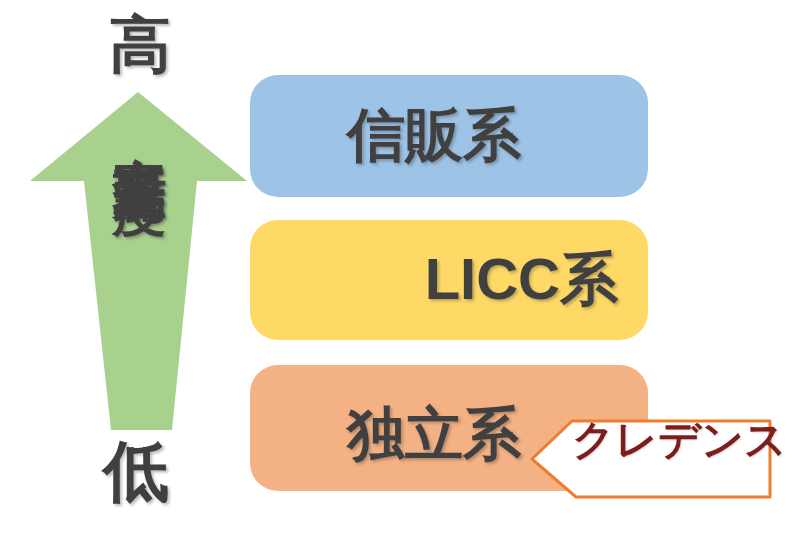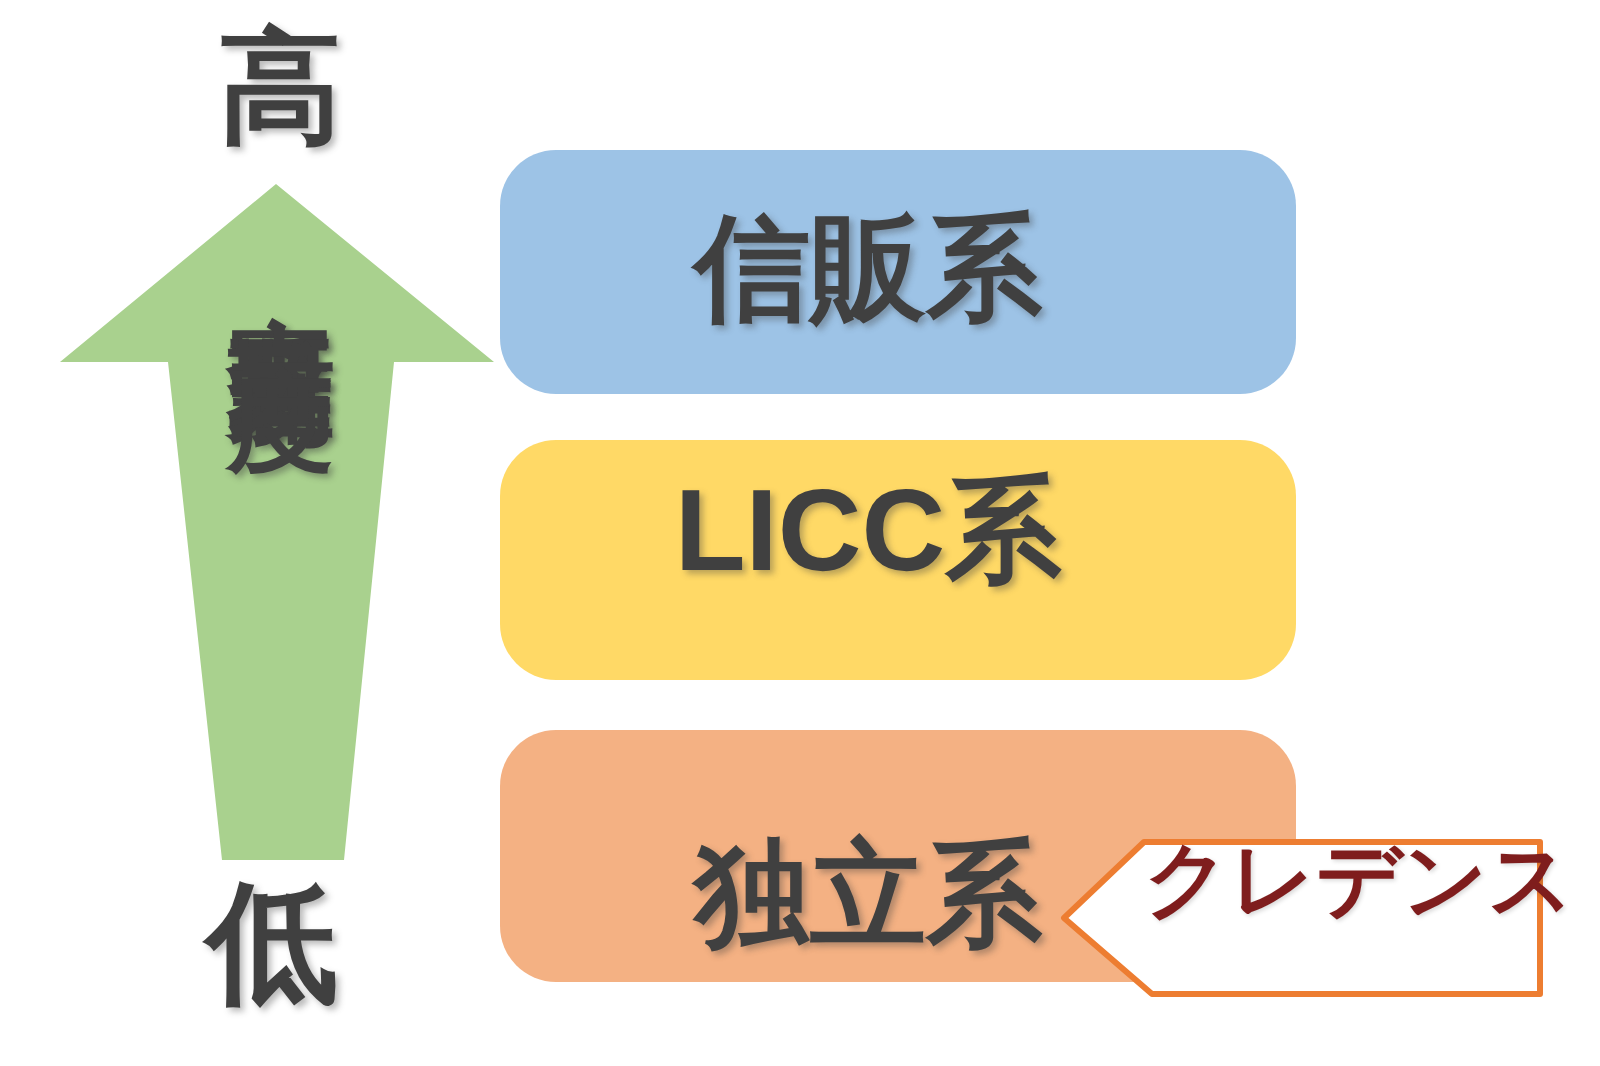--- a/index.html
+++ b/index.html
@@ -60,22 +60,22 @@
     text-shadow: 2px 2px 3px rgba(60,60,60,0.4);
   }
   .tier-label {
     left: 250px;
     width: 368px;
     text-align: center;
     font-size: 58px;
     line-height: 1;
   }
   .tier-label-1 { top: 106px; }
-  .tier-label-2 { top: 237px; }
-  .tier-label-3 { top: 419px; }
+  .tier-label-2 { top: 250px; text-align: right; }
+  .tier-label-3 { top: 405px; }
   .callout-label {
     left: 572px;
     top: 419px;
     width: 198px;
     text-align: center;
     font-size: 42px;
     line-height: 1;
     color: #7f1d1d;
     text-shadow: 1px 1px 2px rgba(0,0,0,0.15);
     z-index: 5;

